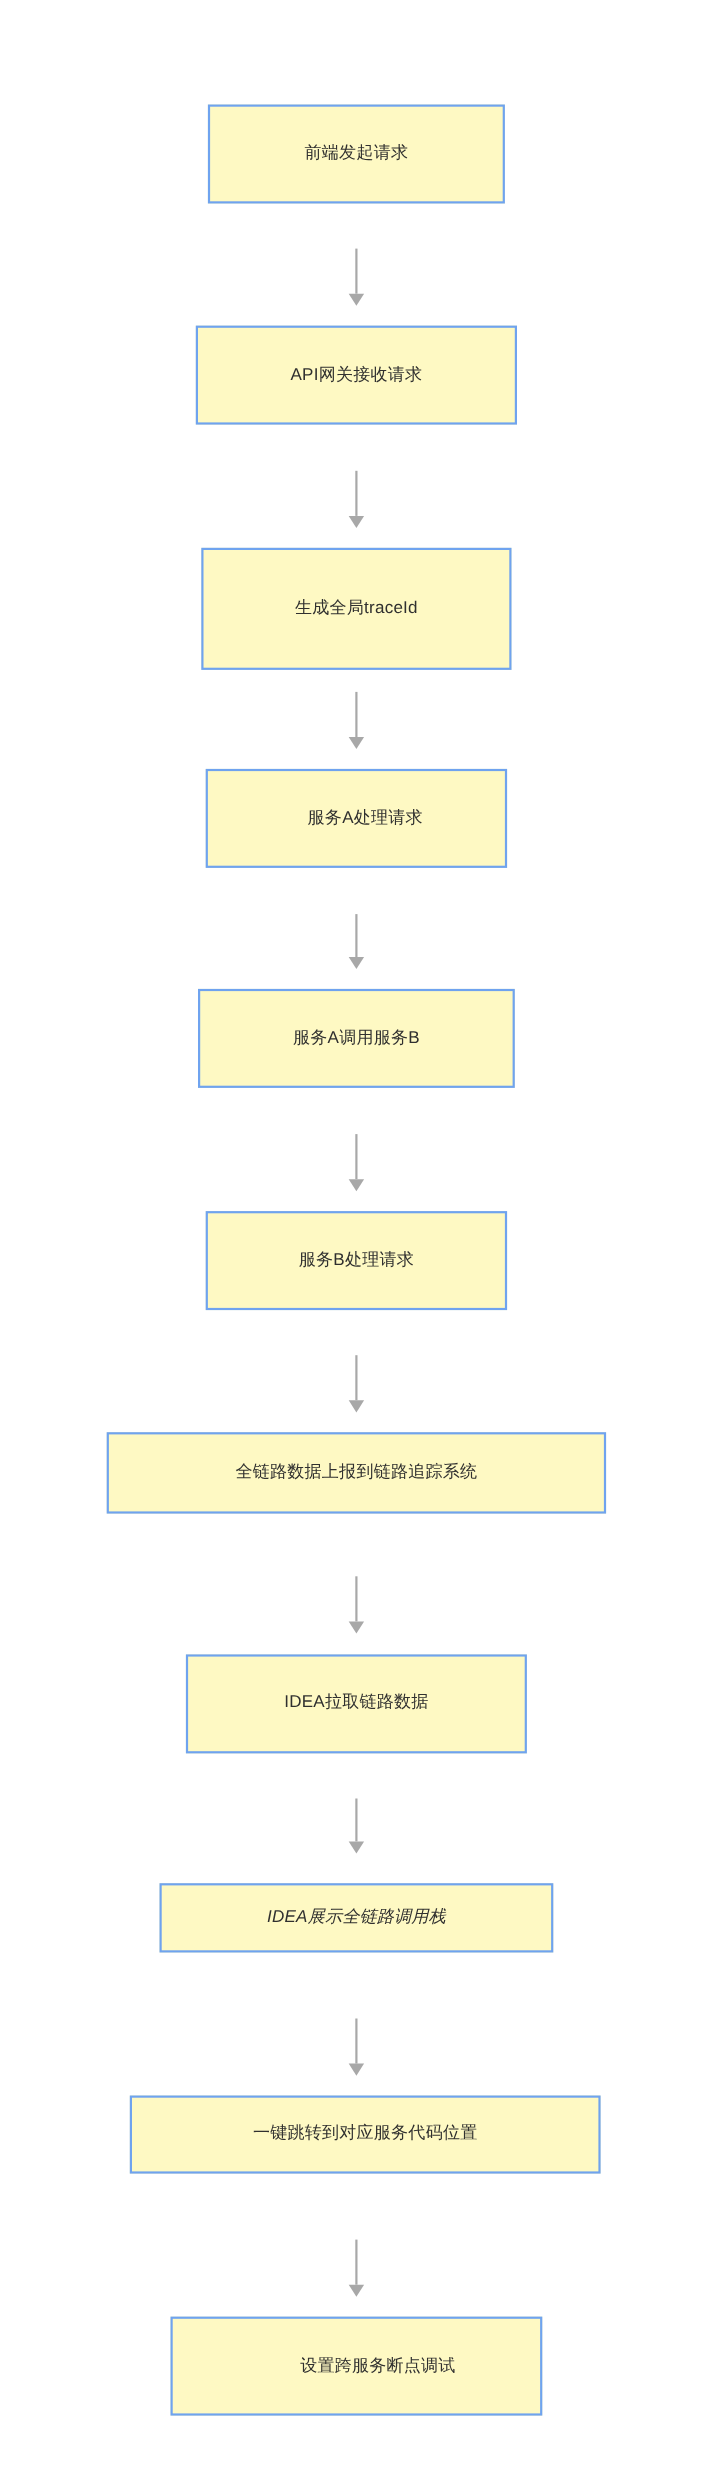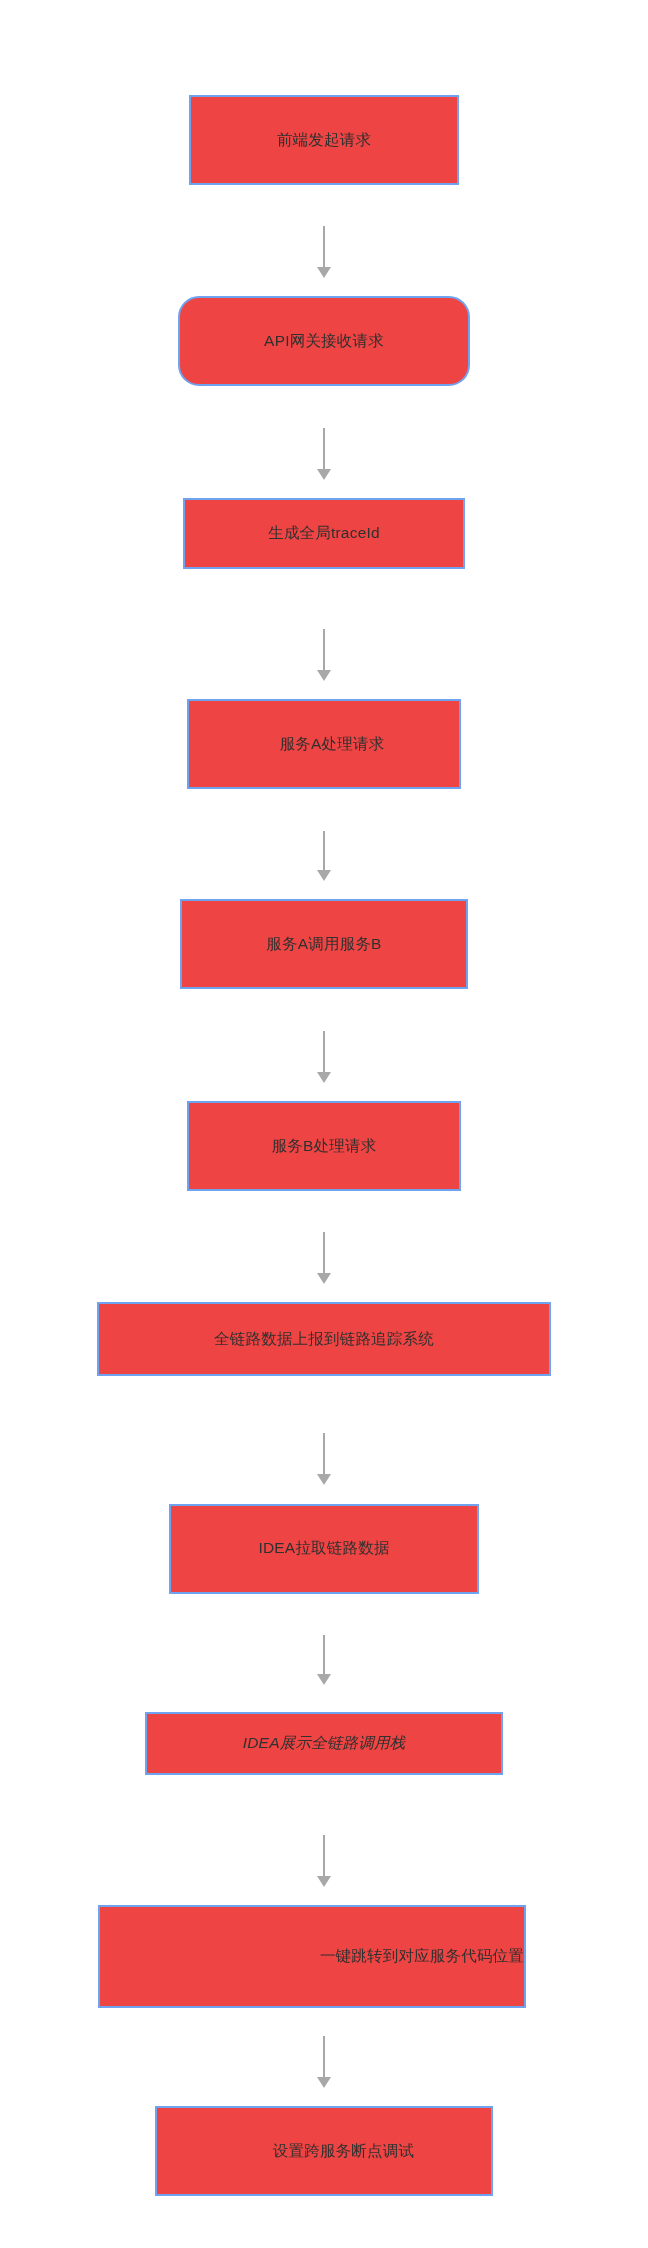--- a/index.html
+++ b/index.html
@@ -18,21 +18,21 @@
   #flow-canvas {
     position: absolute;
     left: 0;
     top: 0;
     width: 648px;
     height: 2248px;
   }
   .flow-node {
     position: absolute;
     box-sizing: border-box;
-    background: #ef4444;
+    background: #fef9c3;
     border: 2px solid #6fa3ef;
     display: flex;
     align-items: center;
     justify-content: center;
     text-align: center;
   }
   .flow-node-label {
     font-family: "Liberation Sans", "DejaVu Sans", sans-serif;
     font-size: 15.5px;
     line-height: 1.3;
@@ -76,43 +76,43 @@
     <div class="flow-arrowhead" style="left: 317px; top: 1474.48px;"></div>
     <div class="flow-edge" style="left: 323px; top: 1634.91px; height: 39.5506px;"></div>
     <div class="flow-arrowhead" style="left: 317px; top: 1674.46px;"></div>
     <div class="flow-edge" style="left: 323px; top: 1834.89px; height: 41.0104px;"></div>
     <div class="flow-arrowhead" style="left: 317px; top: 1875.9px;"></div>
     <div class="flow-edge" style="left: 323px; top: 2036.34px; height: 41.0104px;"></div>
     <div class="flow-arrowhead" style="left: 317px; top: 2077.35px;"></div>
     <div class="flow-node" style="left: 189px; top: 94.8831px; width: 270px; height: 89.993px;">
       <span class="flow-node-label">前端发起请求</span>
     </div>
-    <div class="flow-node" style="left: 178px; top: 296.327px; width: 292px; height: 89.993px; border-radius: 21px;">
+    <div class="flow-node" style="left: 178px; top: 296.327px; width: 292px; height: 89.993px;">
       <span class="flow-node-label">API网关接收请求</span>
     </div>
-    <div class="flow-node" style="left: 183px; top: 497.771px; width: 282px; height: 71px;">
+    <div class="flow-node" style="left: 183px; top: 497.771px; width: 282px; height: 111px;">
       <span class="flow-node-label">生成全局traceId</span>
     </div>
     <div class="flow-node" style="left: 187px; top: 699.216px; width: 274px; height: 89.993px; padding-left: 16px;">
       <span class="flow-node-label">服务A处理请求</span>
     </div>
     <div class="flow-node" style="left: 180px; top: 899.2px; width: 288px; height: 89.993px; justify-content: center;">
       <span class="flow-node-label">服务A调用服务B</span>
     </div>
     <div class="flow-node" style="left: 187px; top: 1100.64px; width: 274px; height: 89.993px;">
       <span class="flow-node-label">服务B处理请求</span>
     </div>
     <div class="flow-node" style="left: 97px; top: 1302.09px; width: 454px; height: 74px;">
       <span class="flow-node-label">全链路数据上报到链路追踪系统</span>
     </div>
     <div class="flow-node" style="left: 169px; top: 1503.53px; width: 310px; height: 89.993px;">
       <span class="flow-node-label">IDEA拉取链路数据</span>
     </div>
     <div class="flow-node" style="left: 145px; top: 1712px; width: 358px; height: 63px; font-style: italic;">
       <span class="flow-node-label">IDEA展示全链路调用栈</span>
     </div>
-    <div class="flow-node" style="left: 98px; top: 1904.96px; width: 428px; height: 103px; justify-content: flex-end;">
+    <div class="flow-node" style="left: 118px; top: 1904.96px; width: 428px; height: 71px;">
       <span class="flow-node-label">一键跳转到对应服务代码位置</span>
     </div>
     <div class="flow-node" style="left: 155px; top: 2106.41px; width: 338px; height: 89.993px; padding-left: 39px;">
       <span class="flow-node-label">设置跨服务断点调试</span>
     </div>
   </div>
 
 </body></html>

